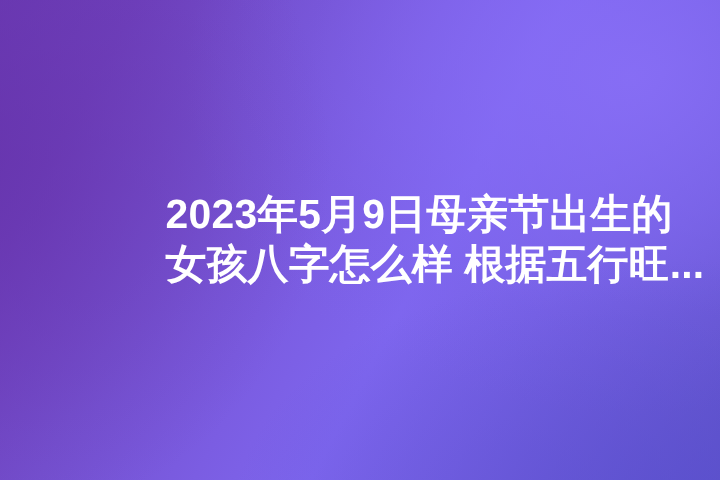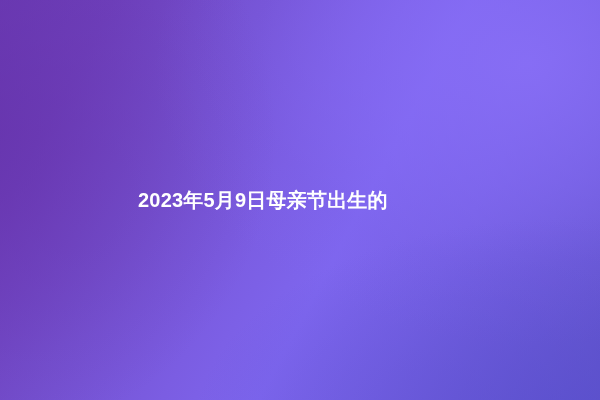--- a/index.html
+++ b/index.html
@@ -81,36 +81,37 @@
     justify-content: center;
   }
 
   .title-lines {
     width: 324px;
     text-align: left;
   }
 
   .title-line {
     color: #FFFFFF;
-    font-size: 20px;
+    font-size: 34px;
     font-weight: 700;
     line-height: 42px;
     letter-spacing: 0.2px;
     white-space: nowrap;
   }
 </style>
 </head>
 <body>
 
 <div id="thumbnail-card">
 
   <div class="bg-base"></div>
   <div class="bg-bloom-right"></div>
   <div class="bg-bloom-left"></div>
   <div class="bg-bloom-bottom"></div>
 
   <div class="title-block">
     <div class="title-lines">
       <div class="title-line">2023年5月9日母亲节出生的</div>
+      <div class="title-line">女孩八字怎么样 根据五行旺...</div>
     </div>
   </div>
 
 </div>
 
 </body></html>

